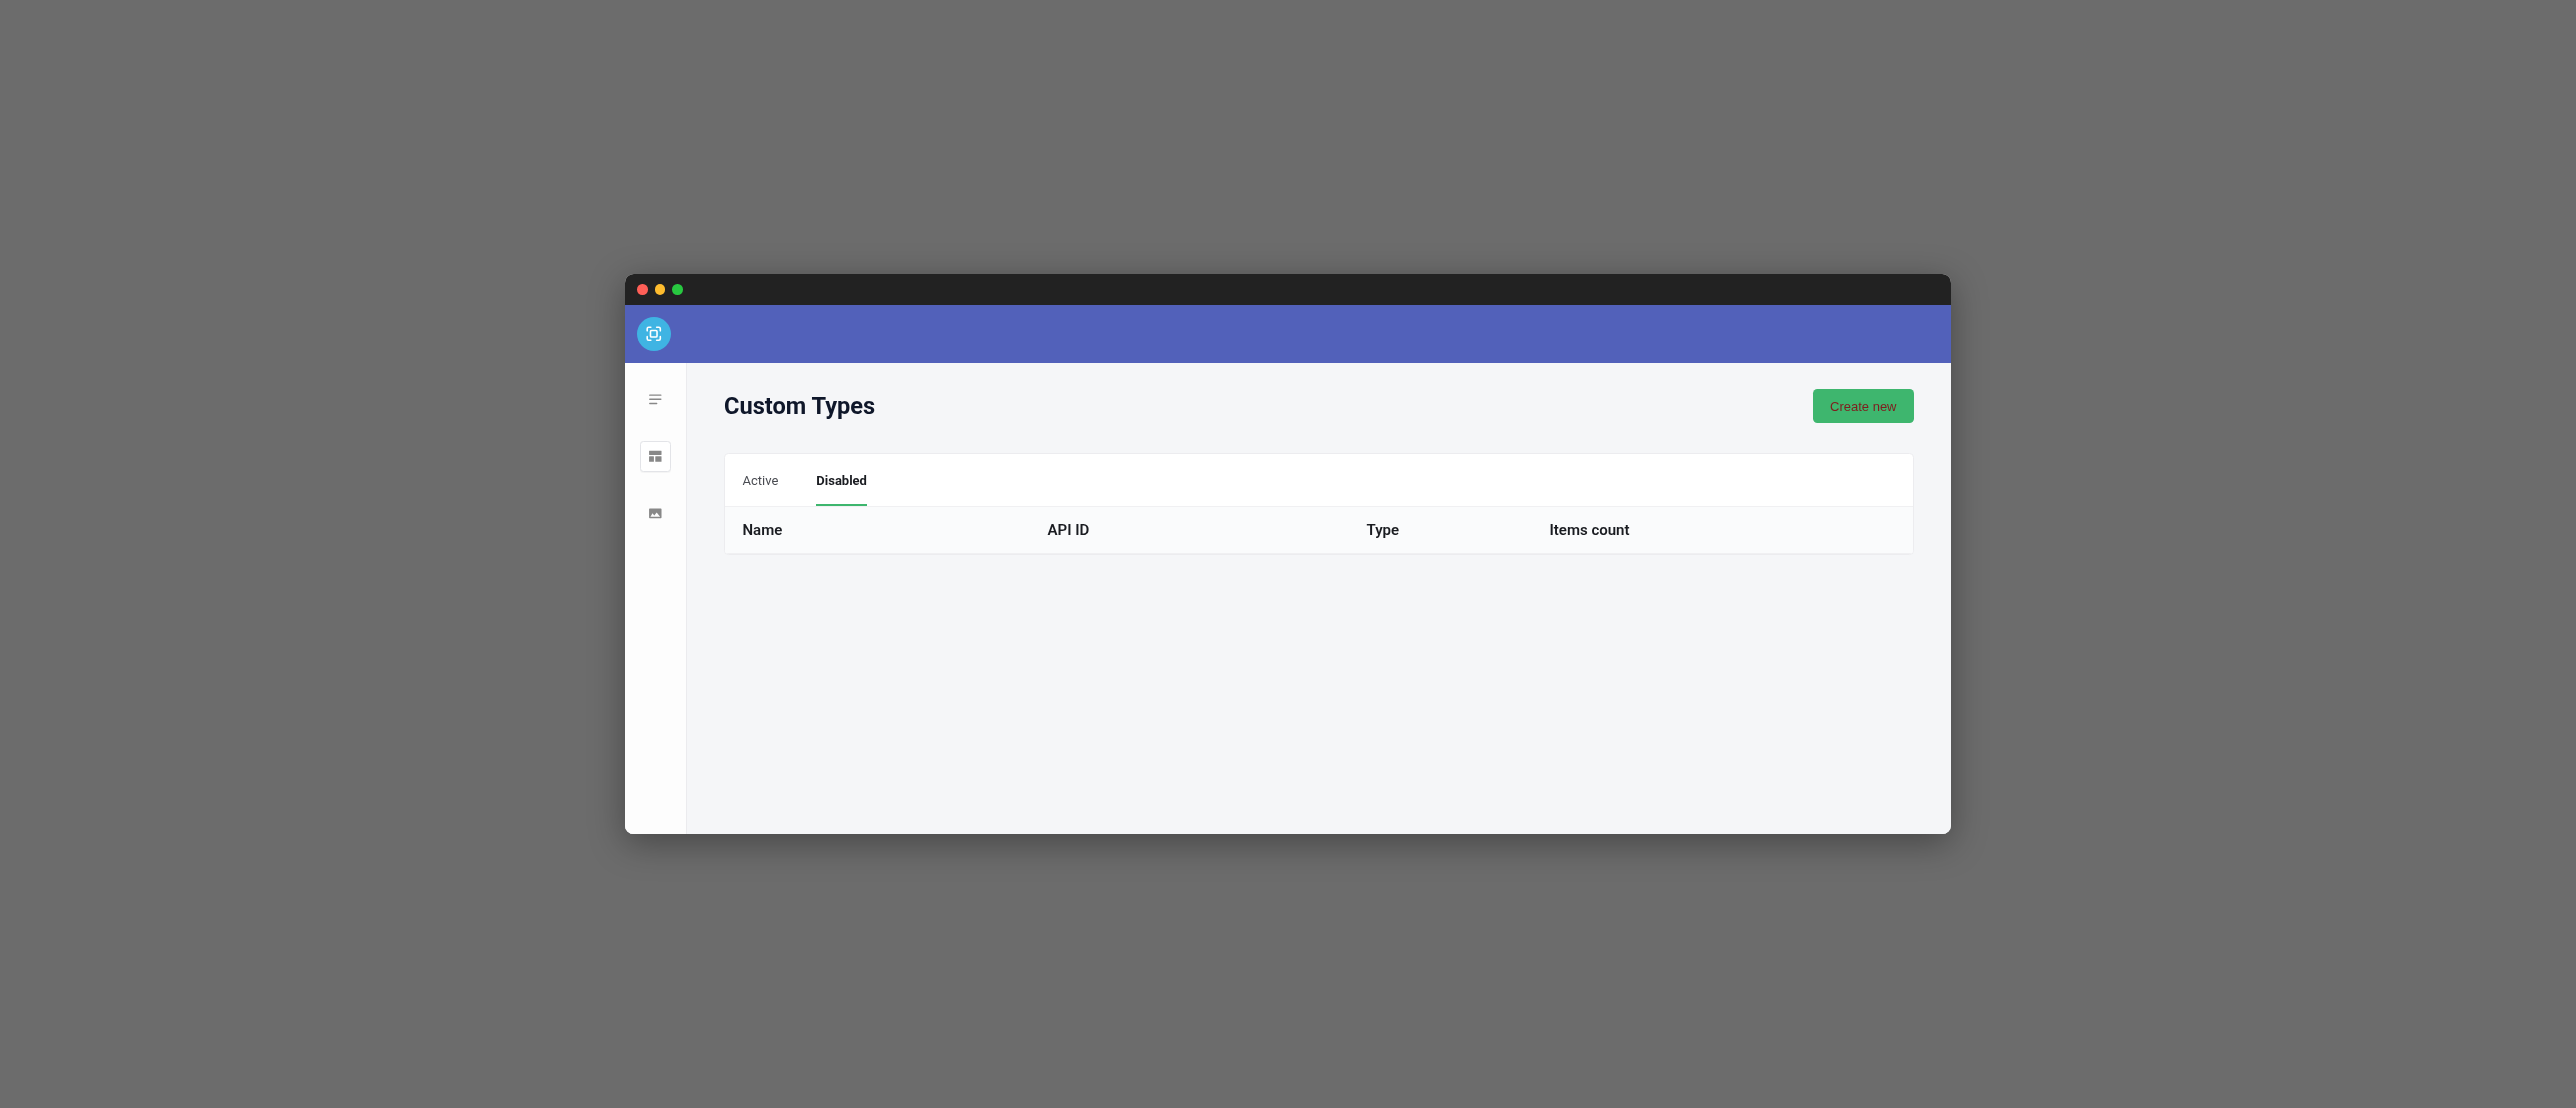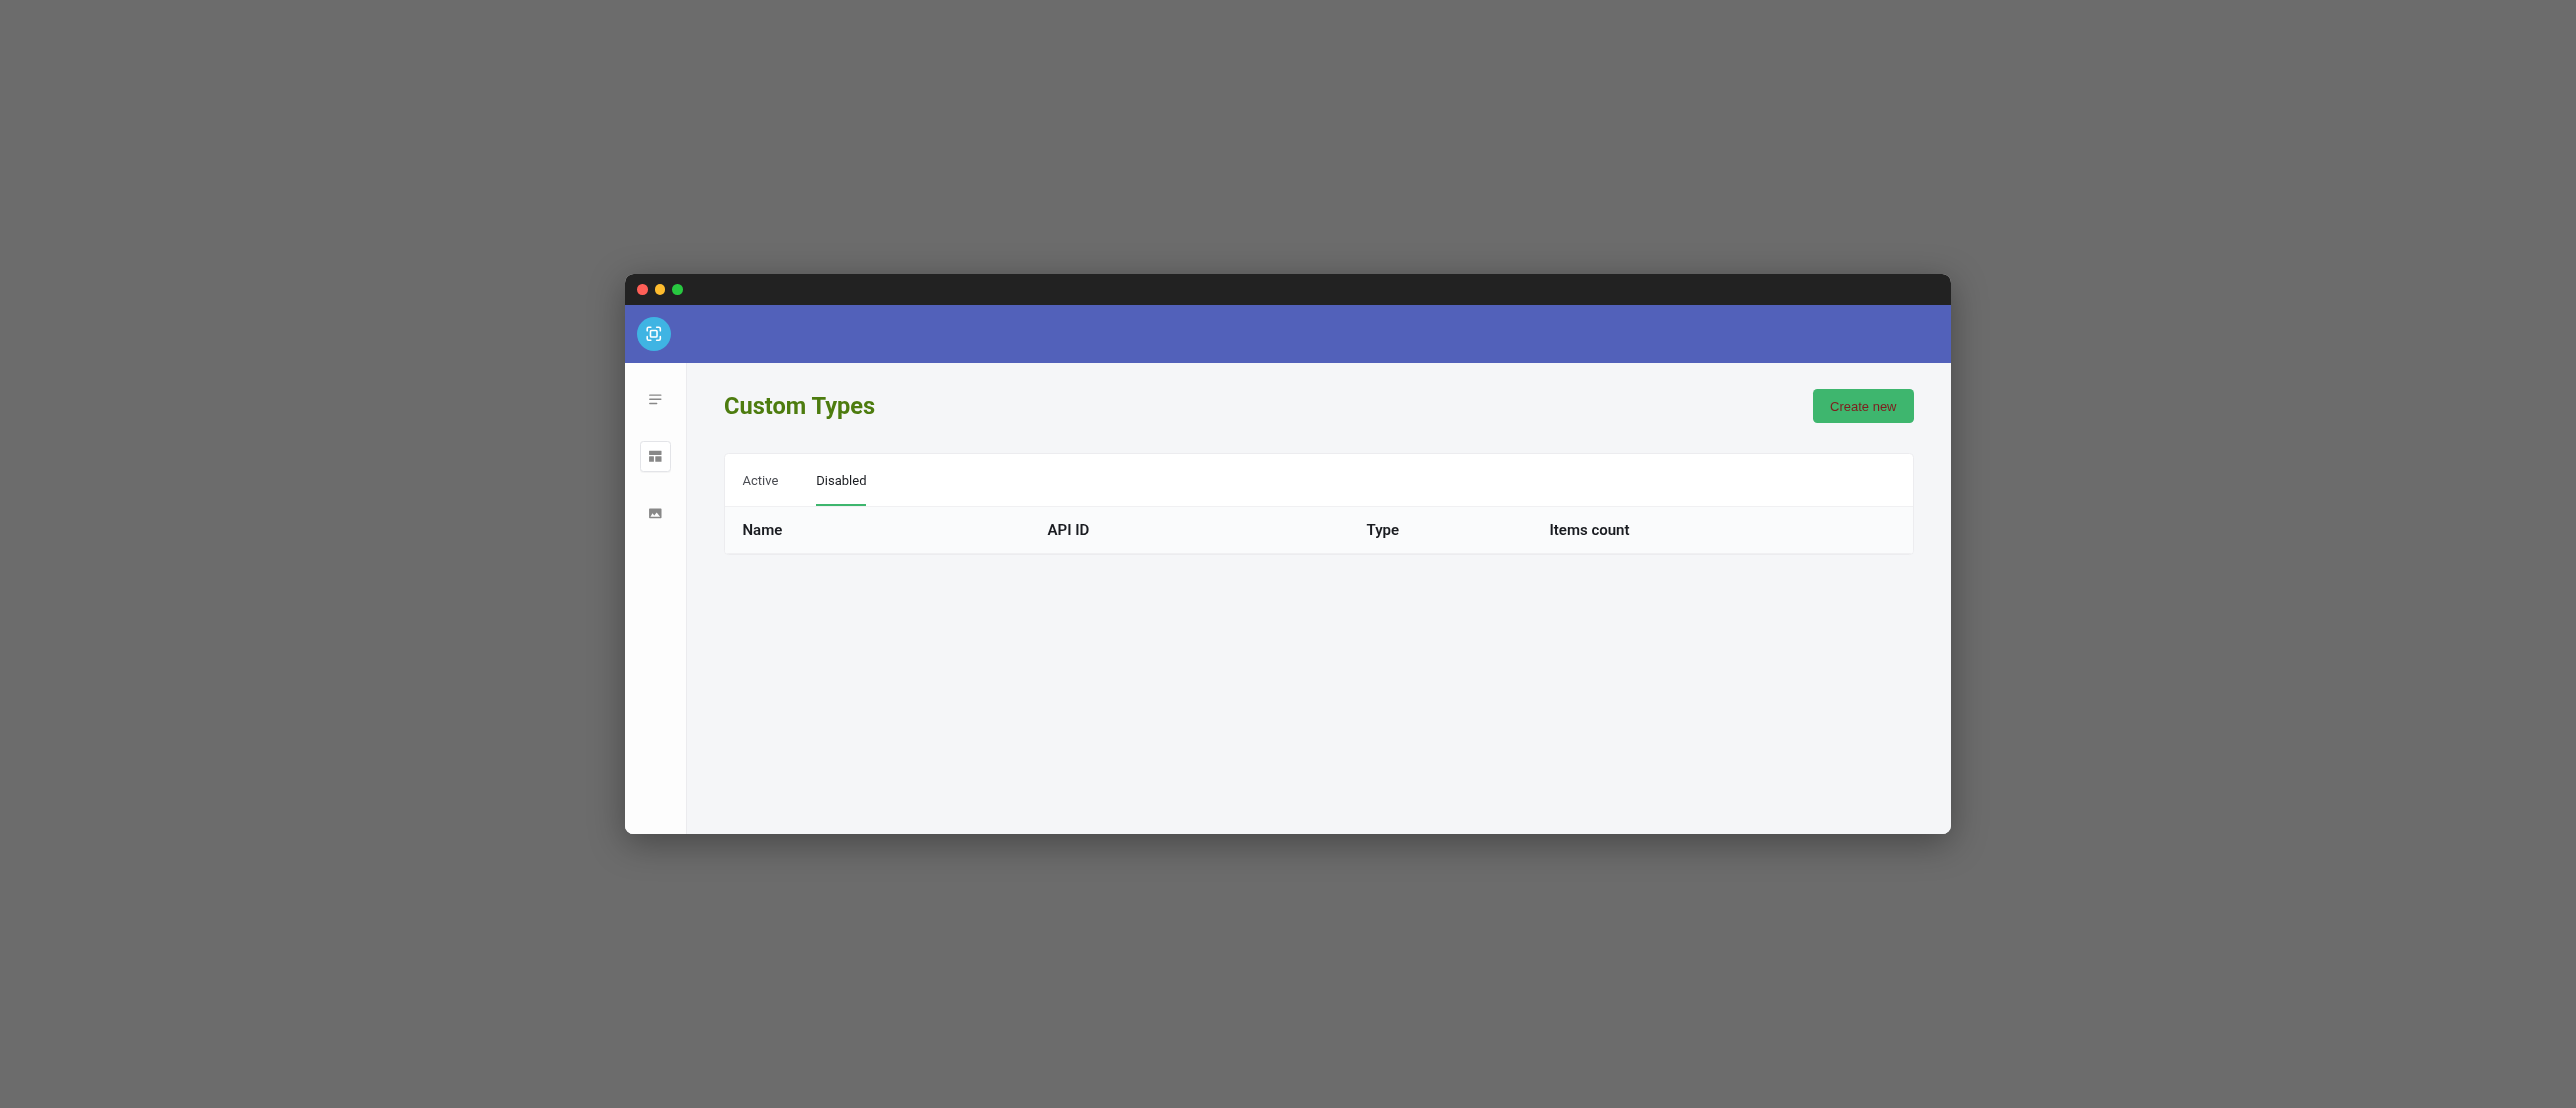--- a/index.html
+++ b/index.html
@@ -94,21 +94,21 @@
     }
     .page-header {
       display: flex;
       justify-content: space-between;
       align-items: center;
       margin-bottom: 30px;
     }
     .page-title {
       font-size: 23.6px;
       font-weight: 700;
-      color: #4d7c0f;
+      color: #0f172a;
     }
     .btn-create {
       background: #3eb66e;
       color: #7f1d1d;
       border: none;
       padding: 9.6px 17.5px;
       font-size: 13px;
       font-weight: 500;
       border-radius: 4.4px;
       cursor: pointer;
@@ -127,21 +127,21 @@
     }
     .tab {
       padding: 19px 0 15.7px 0;
       font-size: 13px;
       color: #4a4c52;
       cursor: pointer;
       border-bottom: 2.6px solid transparent;
       position: relative;
     }
     .tab.active {
-      font-weight: 400;
+      font-weight: 700;
       color: #1a1c21;
       border-bottom-color: #3eb66e;
     }
     .thead-row {
       display: flex;
       padding: 14px 17.5px;
       background: #fafbfc;
       border-bottom: 0.9px solid #f0f0f2;
       font-size: 15px;
       font-weight: 600;

